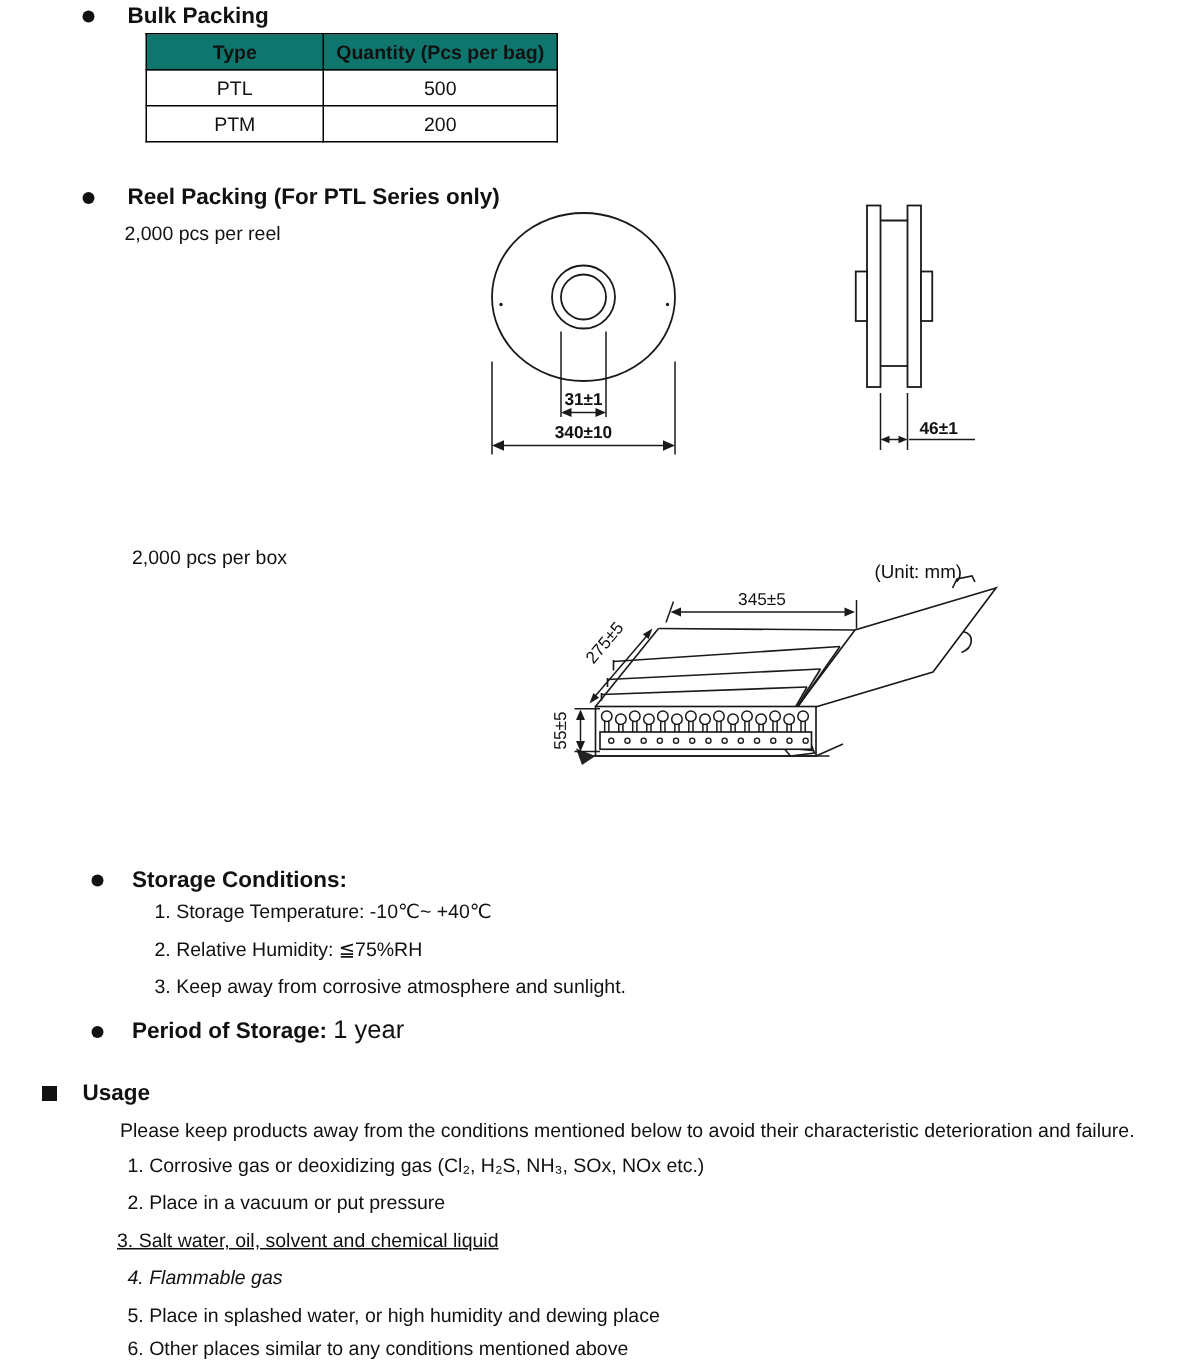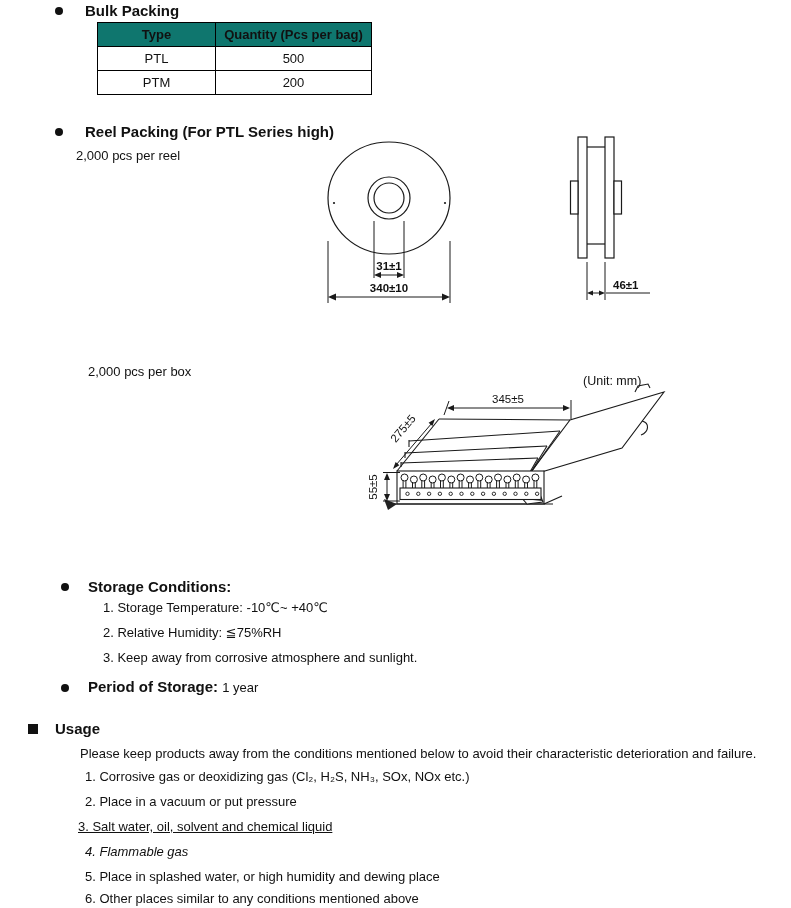--- a/index.html
+++ b/index.html
@@ -22,21 +22,21 @@
   table.pack{border-collapse:collapse;font-size:13px;text-align:center;}
   table.pack td,table.pack th{
     border:1px solid #000;height:23px;padding:0;
   }
   table.pack th{background:#0f766e;font-weight:bold;}
   .col-type{width:117px;}
   .col-qty{width:155px;}
   svg text{font-family:"Liberation Sans","DejaVu Sans",sans-serif;fill:#111;}
   svg .dim-bold{font-size:11.5px;font-weight:bold;}
   svg .dim-reg{font-size:11.5px;}
-  .period-val{font-size:13px;font-weight:normal;}
+  .period-val{font-size:17px;font-weight:normal;}
 </style>
 </head>
 <body>
 
 <div id="page">
 
   <div class="abs hrow" style="left:55px;top:2px;gap:22px;">
     <span class="dot"></span>
     <span class="h1">Bulk Packing</span>
   </div>
@@ -53,23 +53,23 @@
     </tr>
     <tr>
       <td>PTM</td>
       <td>200</td>
     </tr>
   </tbody>
     </table>
 
   <div class="abs hrow" style="left:55px;top:123px;gap:22px;">
     <span class="dot"></span>
-    <span class="h1">Reel Packing (For PTL Series high)</span>
-  </div>
-  <div class="abs body-txt" style="left:76px;top:148px;">2,000 pcs per reel</div>
+    <span class="h1">Reel Packing (For PTL Series only)</span>
+  </div>
+  <div class="abs body-txt" style="left:83px;top:148px;">2,000 pcs per reel</div>
 
   <svg class="abs" style="left:315px;top:130px;" width="345" height="180" viewBox="315 130 345 180">
     <g stroke="#1a1a1a" stroke-width="1.2" fill="none">
       <ellipse cx="389" cy="198" rx="61" ry="56"></ellipse>
       <circle cx="389" cy="198" r="21"></circle>
       <circle cx="389" cy="198" r="15"></circle>
       <circle cx="334" cy="203" r="1.1" fill="#1a1a1a" stroke="none"></circle>
       <circle cx="445" cy="203" r="1.1" fill="#1a1a1a" stroke="none"></circle>
     </g>
     <g stroke="#1a1a1a" stroke-width="1" fill="#1a1a1a">

